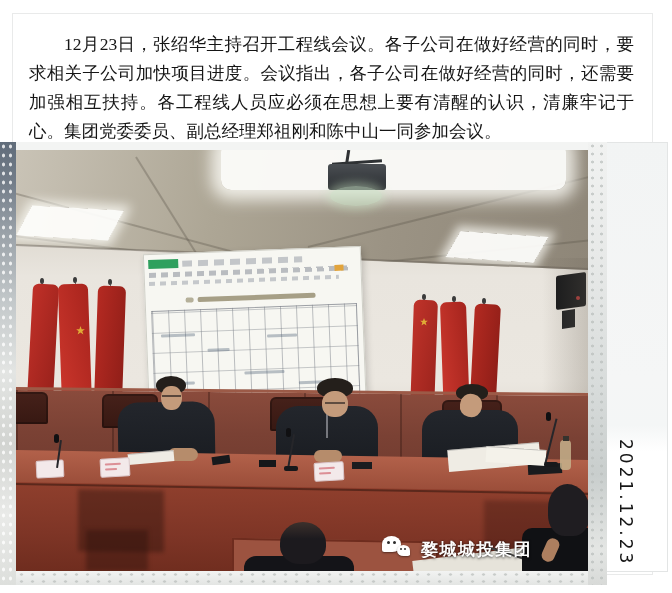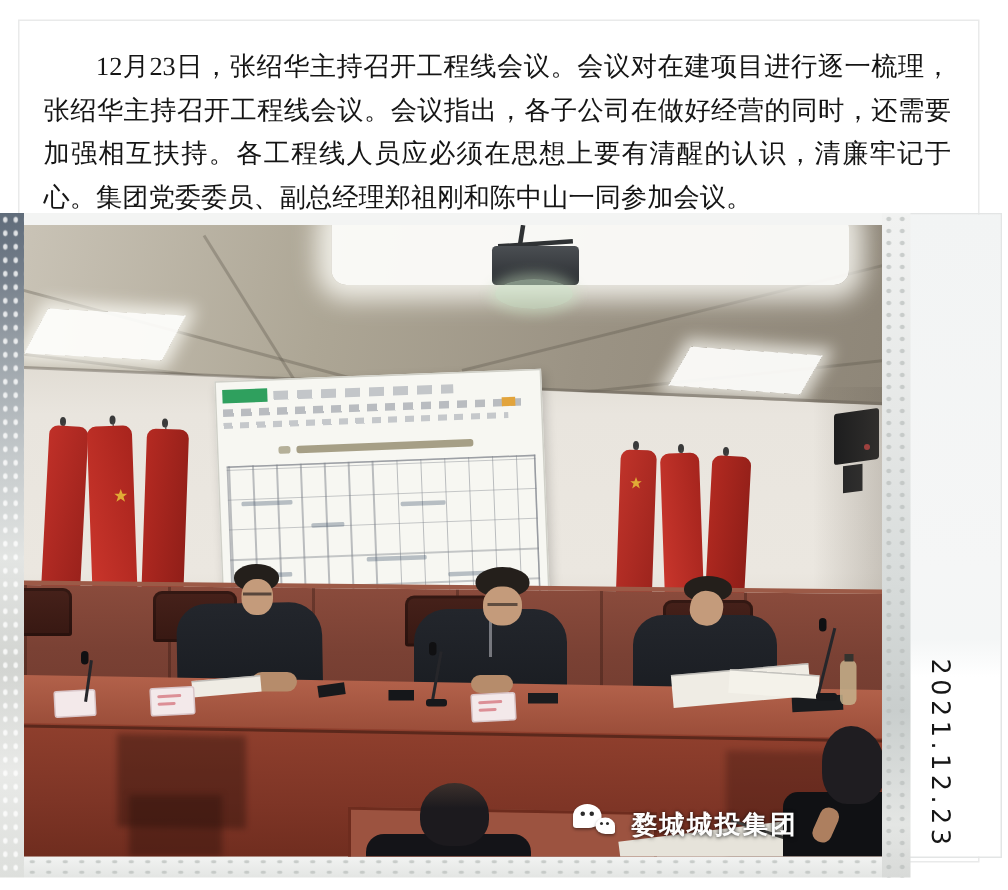--- a/index.html
+++ b/index.html
@@ -186,21 +186,21 @@
   .wm-eye{position:absolute;width:3px;height:3px;border-radius:50%;background:#2b2b2b;}
   .wm-text{margin-left:7px;font-size:17px;font-weight:600;color:#fdfdfd;letter-spacing:1.5px;
            text-shadow:0 1px 3px rgba(0,0,0,.6),0 0 2px rgba(0,0,0,.4);}
 </style>
 </head>
 <body>
 
 <div class="stage">
 
   <div class="card">
-    <p class="para">12月23日，张绍华主持召开工程线会议。会议对在建项目进行逐一梳理，张绍华主持召开工程线会议。会议指出，各子公司在做好经营的同时，还需要加强相互扶持。各工程线人员应必须在思想上要有清醒的认识，清廉牢记于心。集团党委委员、副总经理郑祖刚和陈中山一同参加会议。</p>
+    <p class="para">12月23日，张绍华主持召开工程线会议。各子公司在做好经营的同时，要求相关子公司加快项目进度。会议指出，各子公司在做好经营的同时，还需要加强相互扶持。各工程线人员应必须在思想上要有清醒的认识，清廉牢记于心。集团党委委员、副总经理郑祖刚和陈中山一同参加会议。</p>
   </div>
 
   <div class="side-panel">
     <div class="v-date">2021.12.23</div>
   </div>
 
   <div class="frame">
     <div class="strip top"></div>
     <div class="strip left"></div>
     <div class="strip right"></div>

